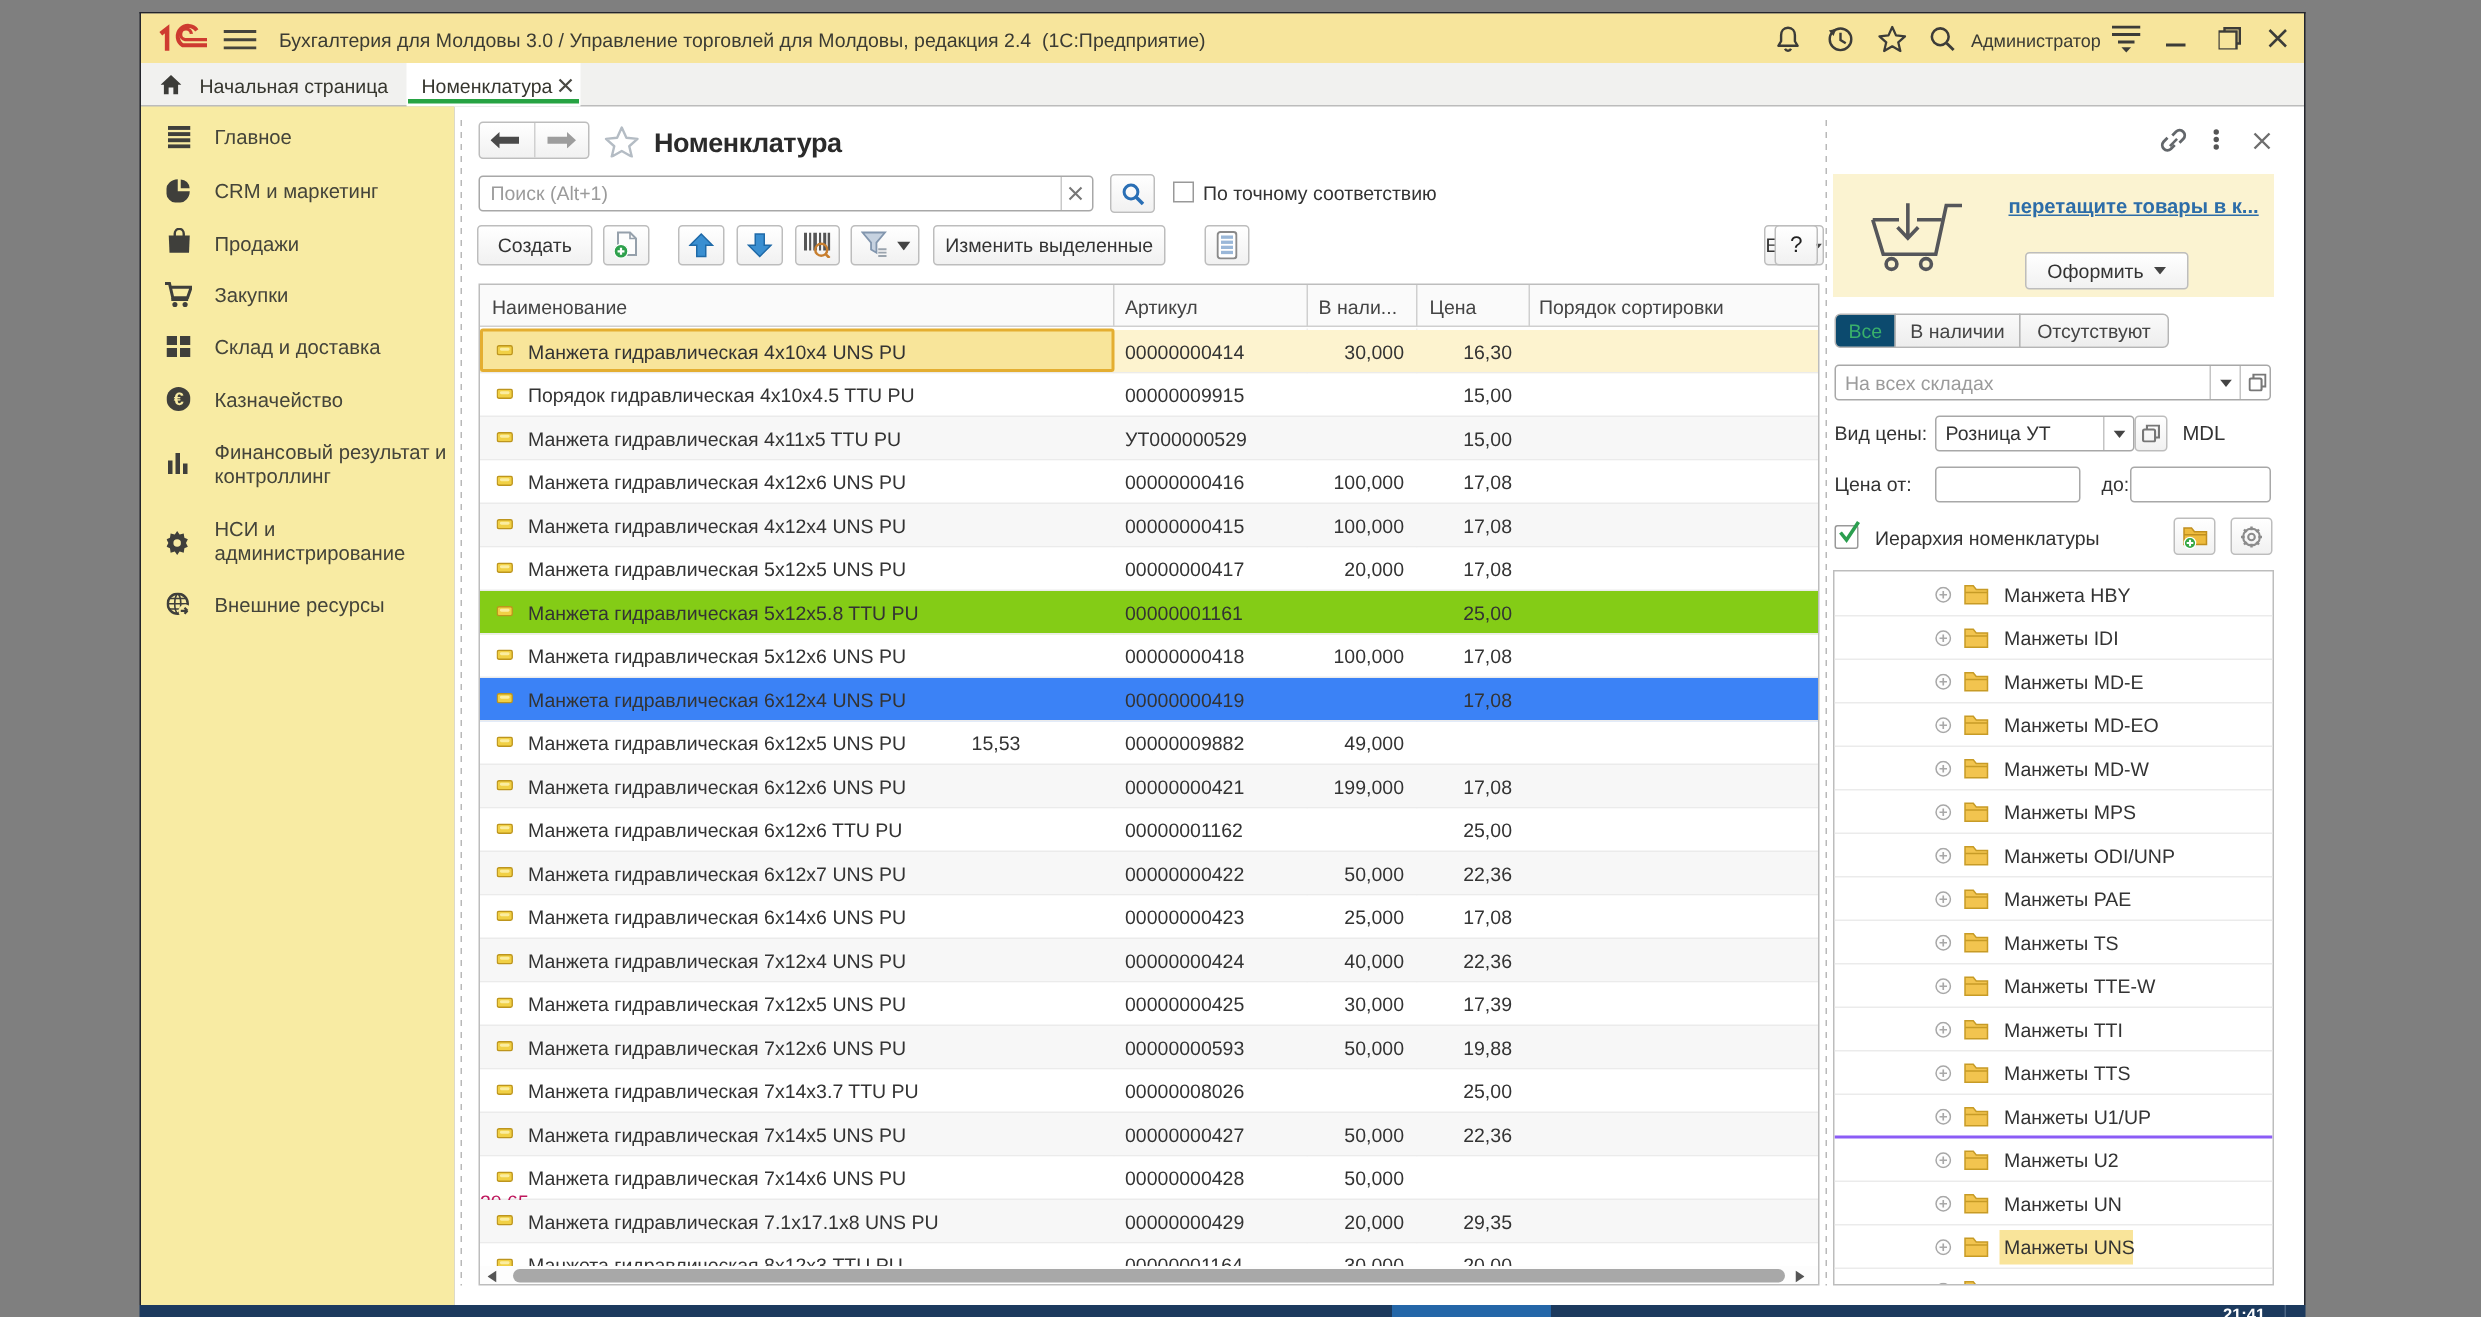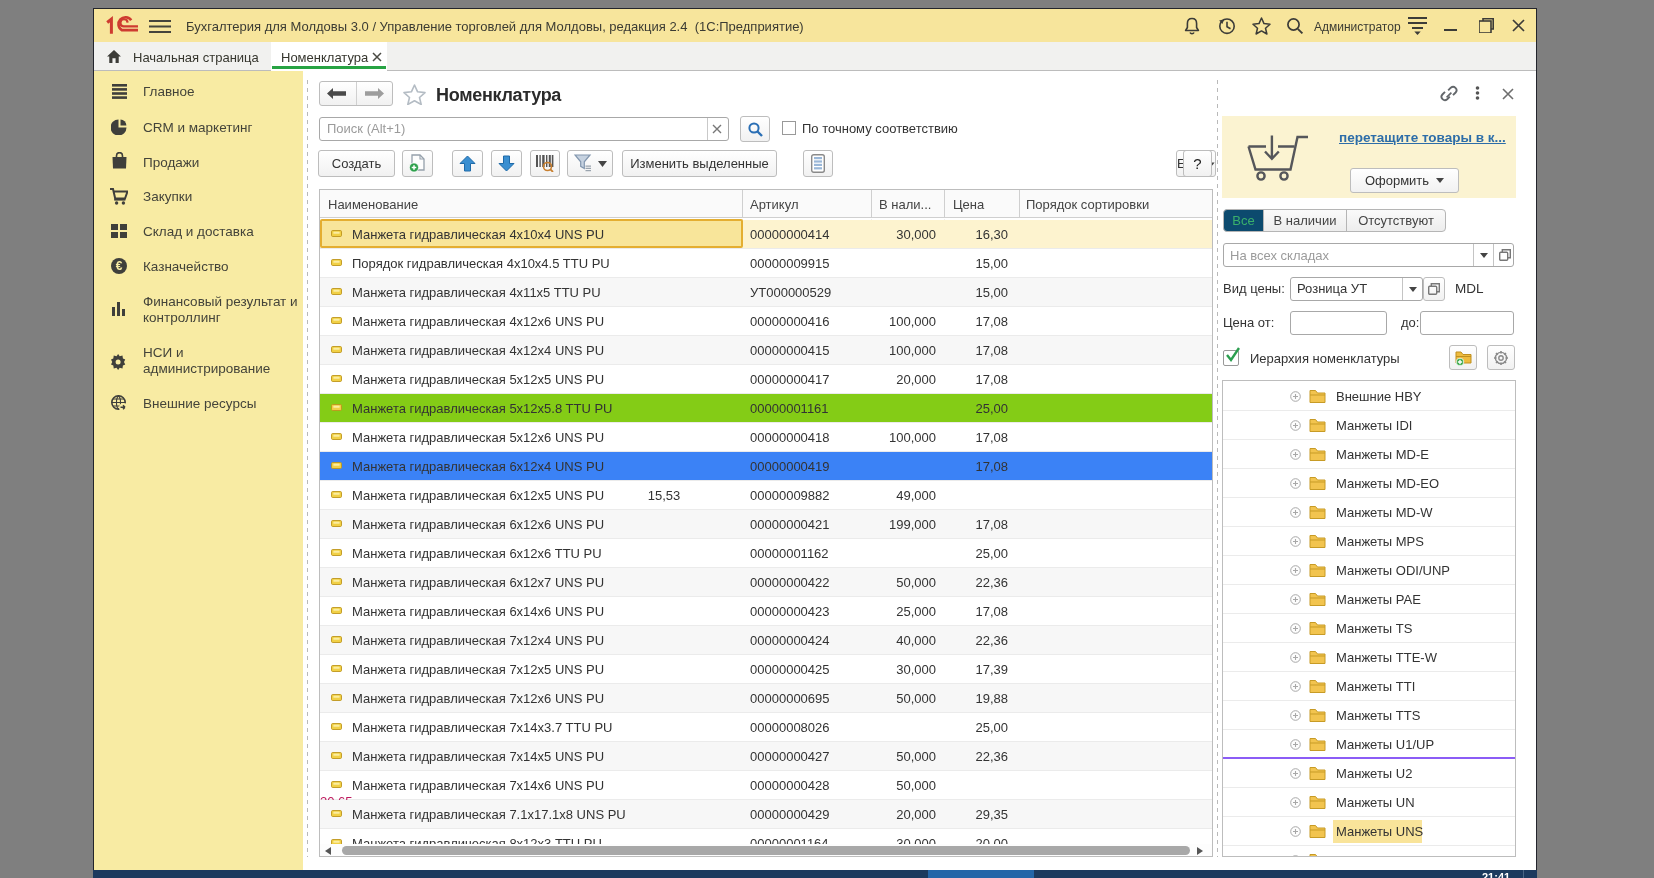--- a/index.html
+++ b/index.html
@@ -406,21 +406,21 @@
 <div class="abs" style="left:430px;top:7px;color:#333">00000000425</div>
 <div class="abs" style="left:0px;top:7px;width:616px;text-align:right;color:#333">30,000</div>
 <div class="abs" style="left:0px;top:7px;width:688px;text-align:right;color:#333">17,39</div>
 </div>
 <div class="abs" style="left:0;top:494px;width:892px;height:29px;background:#f7f7f7;border-bottom:1px solid #ebebeb">
 <svg class="abs" style="left:11px;top:10px" width="11" height="7" viewBox="0 0 11 7">
         <rect x="0.5" y="0.5" width="10" height="6" rx="1.2" fill="#f1d045" stroke="#bd951d" stroke-width="0.9"></rect>
         <rect x="2.3" y="1.8" width="6.4" height="2" rx="0.9" fill="#fbeda0"></rect>
       </svg>
 <div class="abs" style="left:32px;top:7px;color:#333">Манжета гидравлическая 7x12x6 UNS PU</div>
-<div class="abs" style="left:430px;top:7px;color:#333">00000000695</div>
+<div class="abs" style="left:430px;top:7px;color:#333">00000000593</div>
 <div class="abs" style="left:0px;top:7px;width:616px;text-align:right;color:#333">50,000</div>
 <div class="abs" style="left:0px;top:7px;width:688px;text-align:right;color:#333">19,88</div>
 </div>
 <div class="abs" style="left:0;top:523px;width:892px;height:29px;background:#ffffff;border-bottom:1px solid #ebebeb">
 <svg class="abs" style="left:11px;top:10px" width="11" height="7" viewBox="0 0 11 7">
         <rect x="0.5" y="0.5" width="10" height="6" rx="1.2" fill="#f1d045" stroke="#bd951d" stroke-width="0.9"></rect>
         <rect x="2.3" y="1.8" width="6.4" height="2" rx="0.9" fill="#fbeda0"></rect>
       </svg>
 <div class="abs" style="left:32px;top:7px;color:#333">Манжета гидравлическая 7x14x3.7 TTU PU</div>
 <div class="abs" style="left:430px;top:7px;color:#333">00000008026</div>
@@ -551,21 +551,21 @@
 <div class="abs" style="left:1222px;top:380px;width:294px;height:477px;border:1px solid #bdbdbd;background:#fff;overflow:hidden">
 <div class="abs" style="left:0;top:1px;width:292px;height:29px;border-bottom:1px solid #ebebeb">
 <svg class="abs" style="left:67px;top:9px" width="11" height="11" viewBox="0 0 11 11">
         <circle cx="5.5" cy="5.5" r="4.8" fill="#fdfdfd" stroke="#a8a8a8"></circle>
         <path d="M5.5 3 L5.5 8 M3 5.5 L8 5.5" stroke="#a8a8a8" stroke-width="1.1"></path>
       </svg>
 <svg class="abs" style="left:86px;top:7px" width="17" height="15" viewBox="0 0 17 15">
 <path d="M1 1.5 L6.5 1.5 L8.5 4 L16 4 L16 13.5 L1 13.5 Z" fill="#f2c44f" stroke="#c79b26" stroke-width="1"></path>
 <path d="M1 6 L16 6" stroke="#c79b26" stroke-width="1"></path>
 </svg>
-<div class="abs" style="left:113px;top:7px;color:#333">Внешние HBY</div>
+<div class="abs" style="left:113px;top:7px;color:#333">Манжета HBY</div>
 </div>
 <div class="abs" style="left:0;top:30px;width:292px;height:29px;border-bottom:1px solid #ebebeb">
 <svg class="abs" style="left:67px;top:9px" width="11" height="11" viewBox="0 0 11 11">
         <circle cx="5.5" cy="5.5" r="4.8" fill="#fdfdfd" stroke="#a8a8a8"></circle>
         <path d="M5.5 3 L5.5 8 M3 5.5 L8 5.5" stroke="#a8a8a8" stroke-width="1.1"></path>
       </svg>
 <svg class="abs" style="left:86px;top:7px" width="17" height="15" viewBox="0 0 17 15">
 <path d="M1 1.5 L6.5 1.5 L8.5 4 L16 4 L16 13.5 L1 13.5 Z" fill="#f2c44f" stroke="#c79b26" stroke-width="1"></path>
 <path d="M1 6 L16 6" stroke="#c79b26" stroke-width="1"></path>
 </svg>

